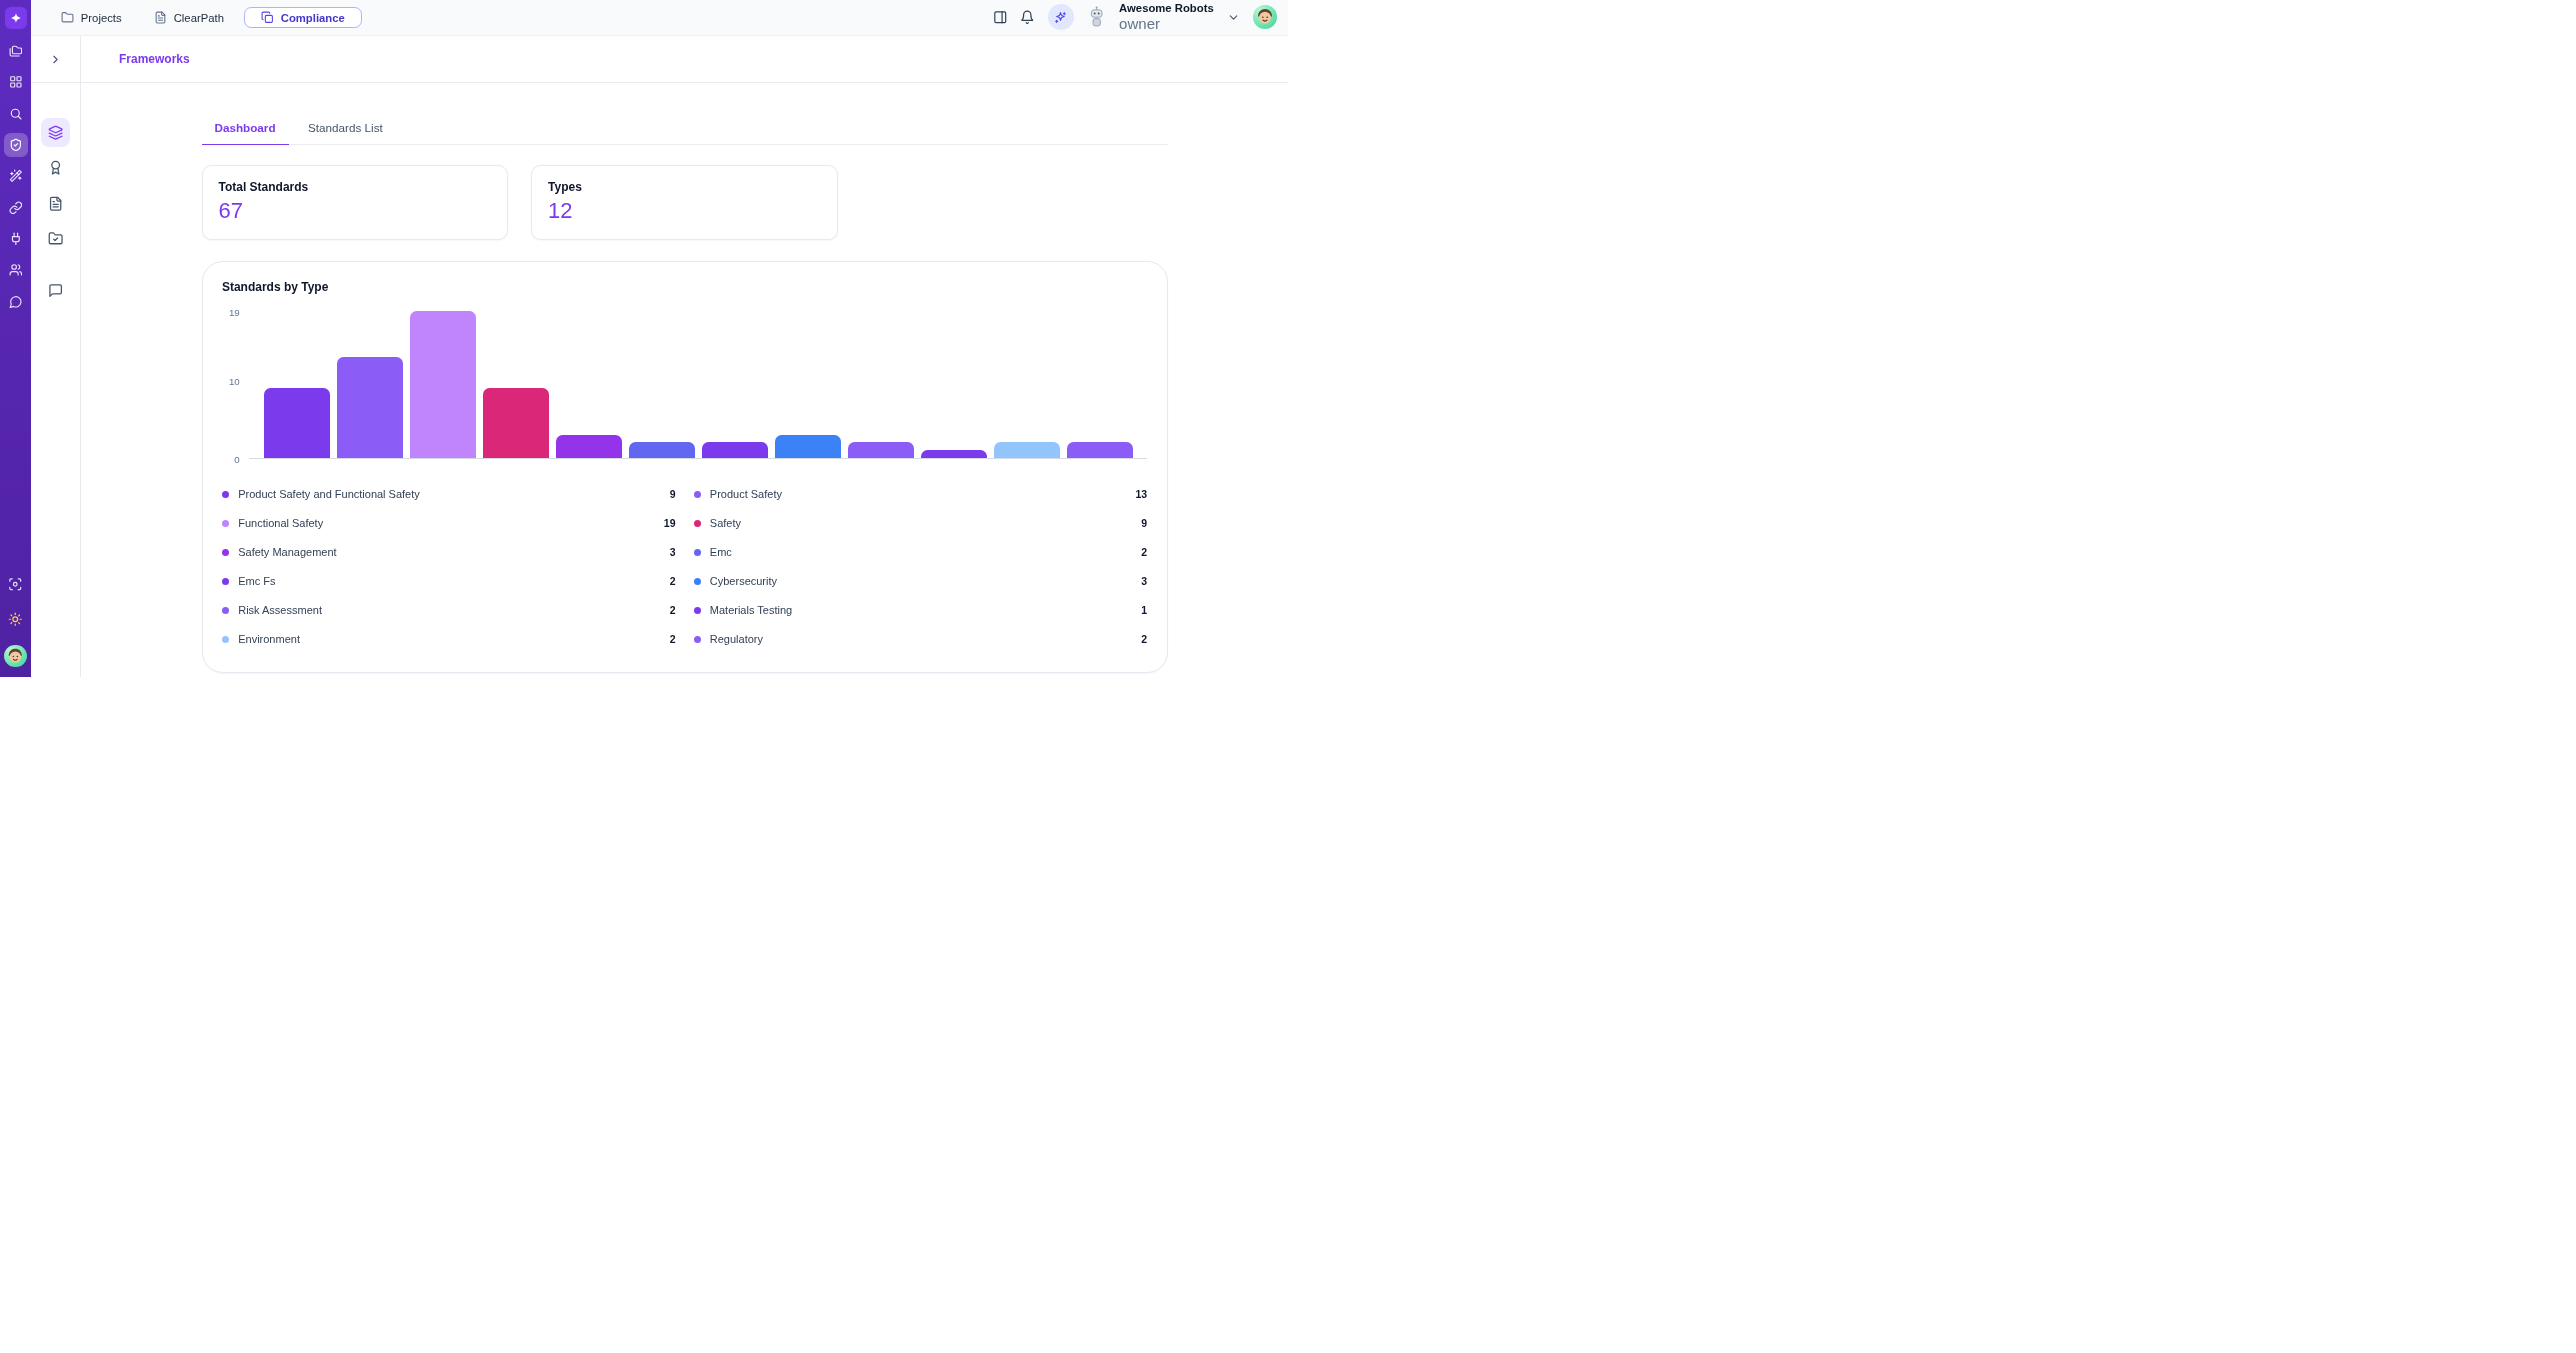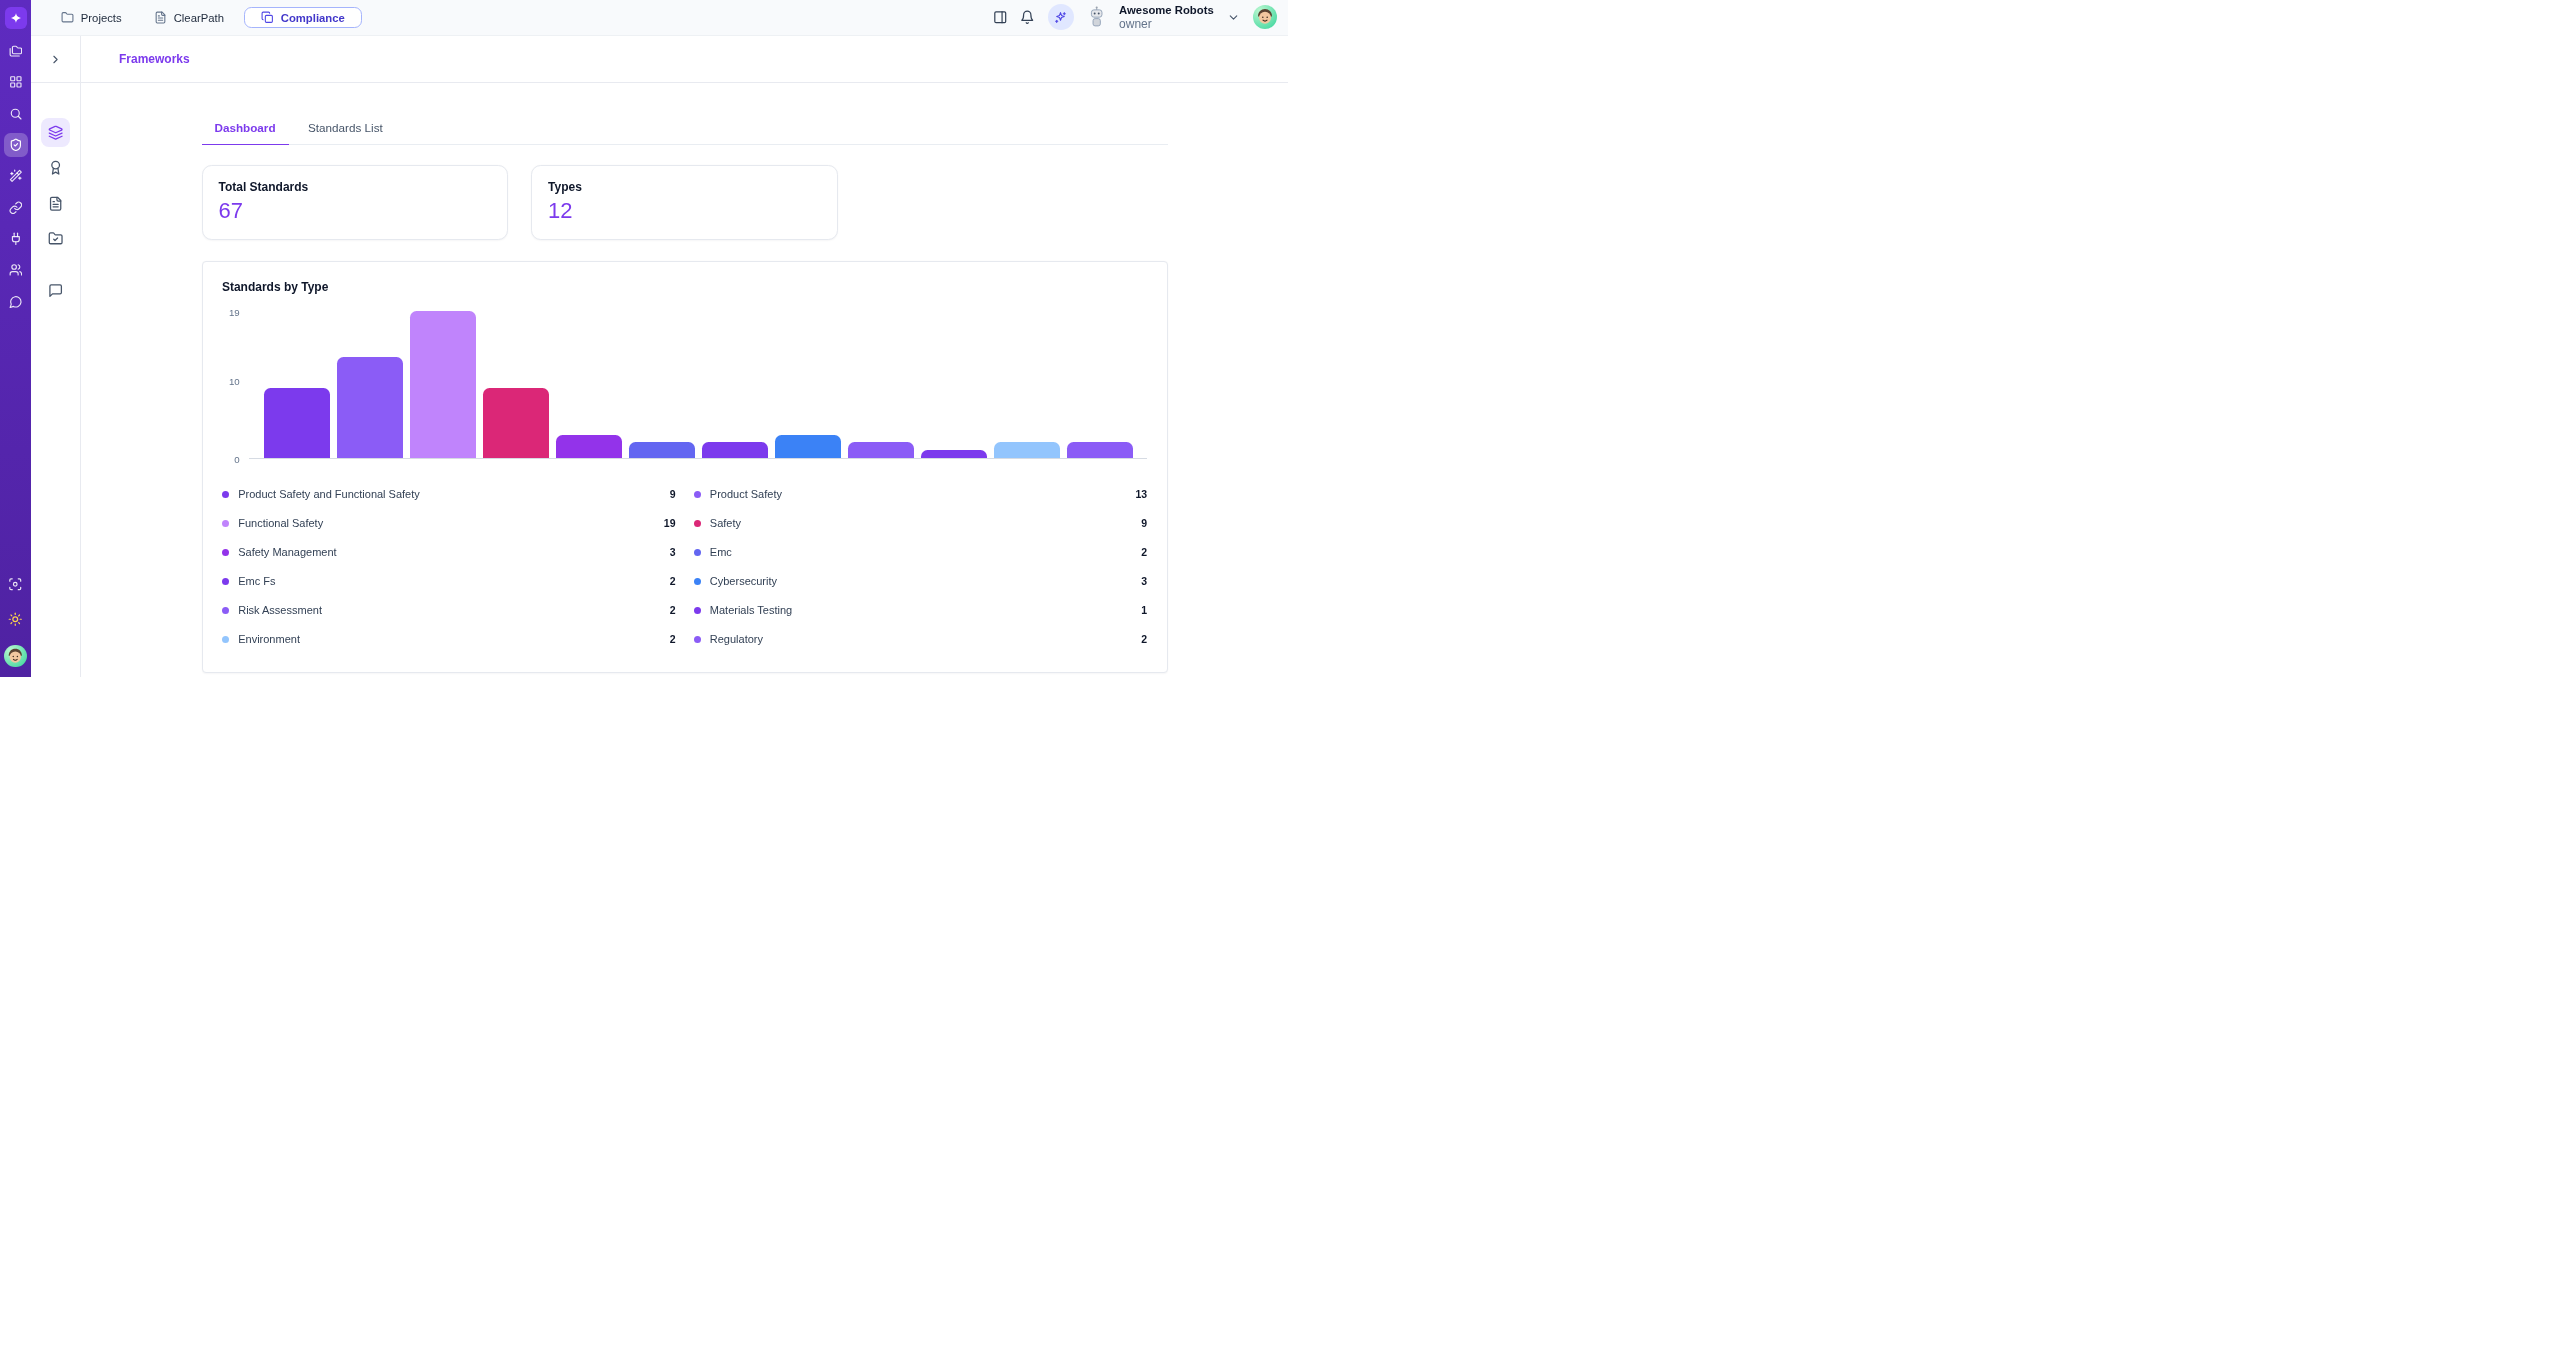--- a/index.html
+++ b/index.html
@@ -36,21 +36,21 @@
   .nav-item.active { color: #4338ca; font-weight: 600; border-color: #a5b4fc; background: #fff; padding: 3px 16px; }
   .nav-item.active svg { color: #4f46e5; }
 
   .topbar-right { margin-left: auto; display: flex; align-items: center; gap: 13px; }
   .tb-icon { color: #334155; cursor: pointer; display: grid; place-items: center; }
   .ai-btn { width: 26px; height: 26px; border-radius: 50%; background: #e0e7ff; color: #4f46e5;
             display: grid; place-items: center; cursor: pointer; }
   .org-avatar { display: grid; place-items: center; cursor: pointer; }
   .account { display: flex; flex-direction: column; line-height: 1.25; cursor: pointer; }
   .account-name { font-size: 11.3px; font-weight: 700; color: #0f172a; }
-  .account-role { font-size: 12px; color: #64748b; }
+  .account-role { font-size: 15px; color: #64748b; }
   .chev { color: #475569; cursor: pointer; display: grid; place-items: center; }
   .avatar.topbar-av { width: 24px; height: 24px; }
 
   .workspace { flex: 1; display: flex; min-height: 0; }
 
   
   .subrail { width: 50px; flex-shrink: 0; background: #fff; border-right: 0.8px solid #e8eaf0;
              display: flex; flex-direction: column; align-items: center; }
   .subrail-top { height: 47px; width: 100%; display: grid; place-items: center;
                  border-bottom: 0.8px solid #e8eaf0; }
@@ -74,21 +74,21 @@
   .tab { padding: 0 13px 9.7px; font-size: 11.7px; color: #475569; font-weight: 500;
          border-bottom: 1.6px solid transparent; margin-bottom: -0.8px; cursor: pointer; }
   .tab.active { color: #7c3aed; font-weight: 600; border-bottom-color: #7c3aed; }
 
   .stats { margin-top: 20px; display: grid; grid-template-columns: repeat(3, 1fr); gap: 22.6px; }
   .stat-card { border: 0.8px solid #e6e9ef; border-radius: 9.7px; background: #fff;
                padding: 13.7px 16px 14.5px; box-shadow: 0 0.8px 1.6px rgba(16,24,40,.04); }
   .stat-label { font-size: 12px; font-weight: 600; color: #0f172a; }
   .stat-value { margin-top: 4.8px; font-size: 22px; font-weight: 500; color: #7c3aed; }
 
-  .chart-card { margin-top: 21px; border: 0.8px solid #e6e9ef; border-radius: 4px; background: #fff;
+  .chart-card { margin-top: 21px; border: 0.8px solid #e6e9ef; border-radius: 21px; background: #fff;
                 padding: 18px 19.4px; box-shadow: 0 0.8px 1.6px rgba(16,24,40,.04); }
   .chart-title { font-size: 12px; font-weight: 700; color: #0f172a; }
   .chart { display: flex; margin-top: 18px; }
   .y-axis { width: 27.5px; flex-shrink: 0; position: relative; height: 147px; }
   .y-tick { position: absolute; right: 9.7px; font-size: 9.7px; color: #64748b; }
   .plot { flex: 1; height: 147px; border-bottom: 0.8px solid #d6dbe3; display: flex;
           align-items: flex-end; gap: 7.3px; padding: 0 14.5px; }
   .bar { flex: 1; border-radius: 6.5px 6.5px 0 0; }
 
   .legend { margin-top: 21px; display: grid; grid-template-columns: 1fr 1fr; column-gap: 18px; }

